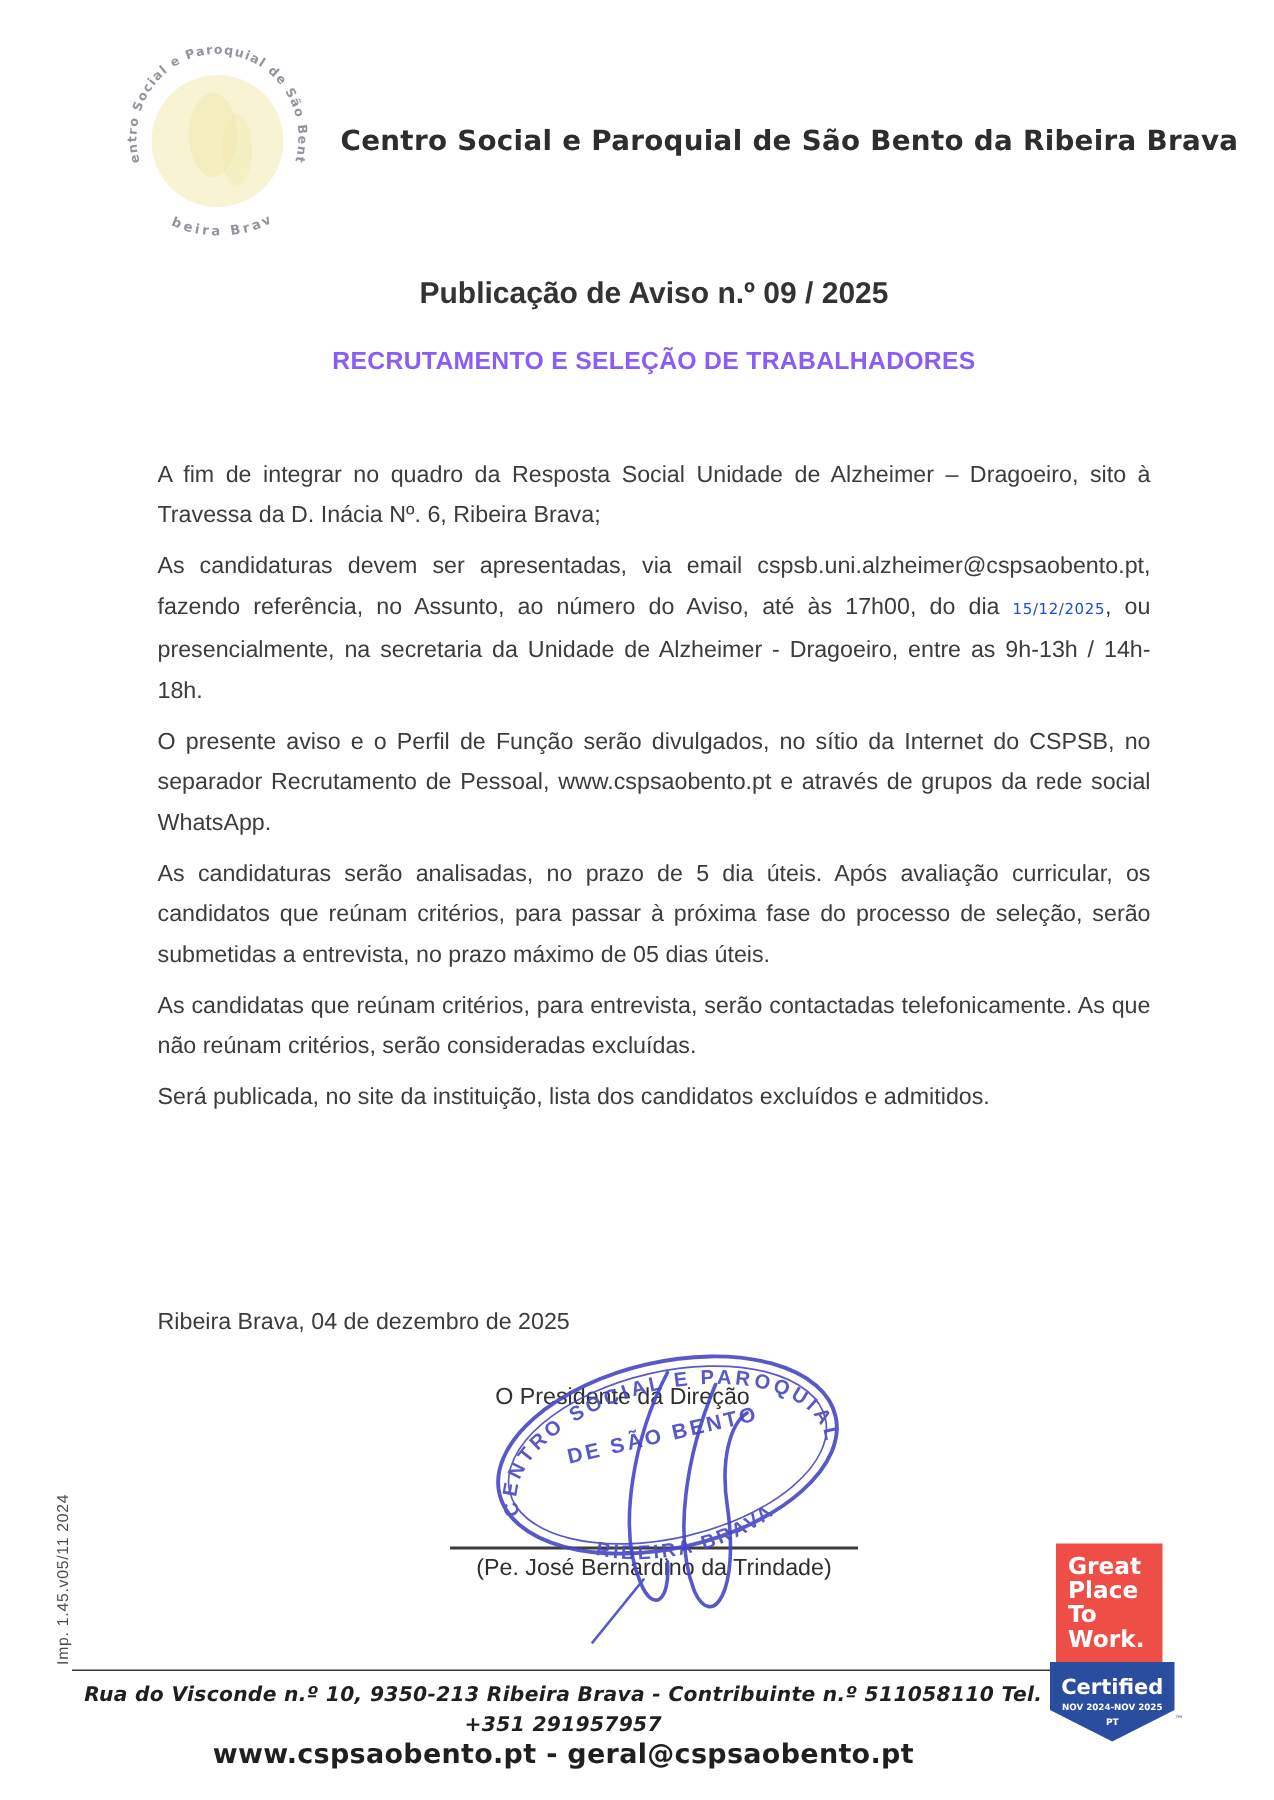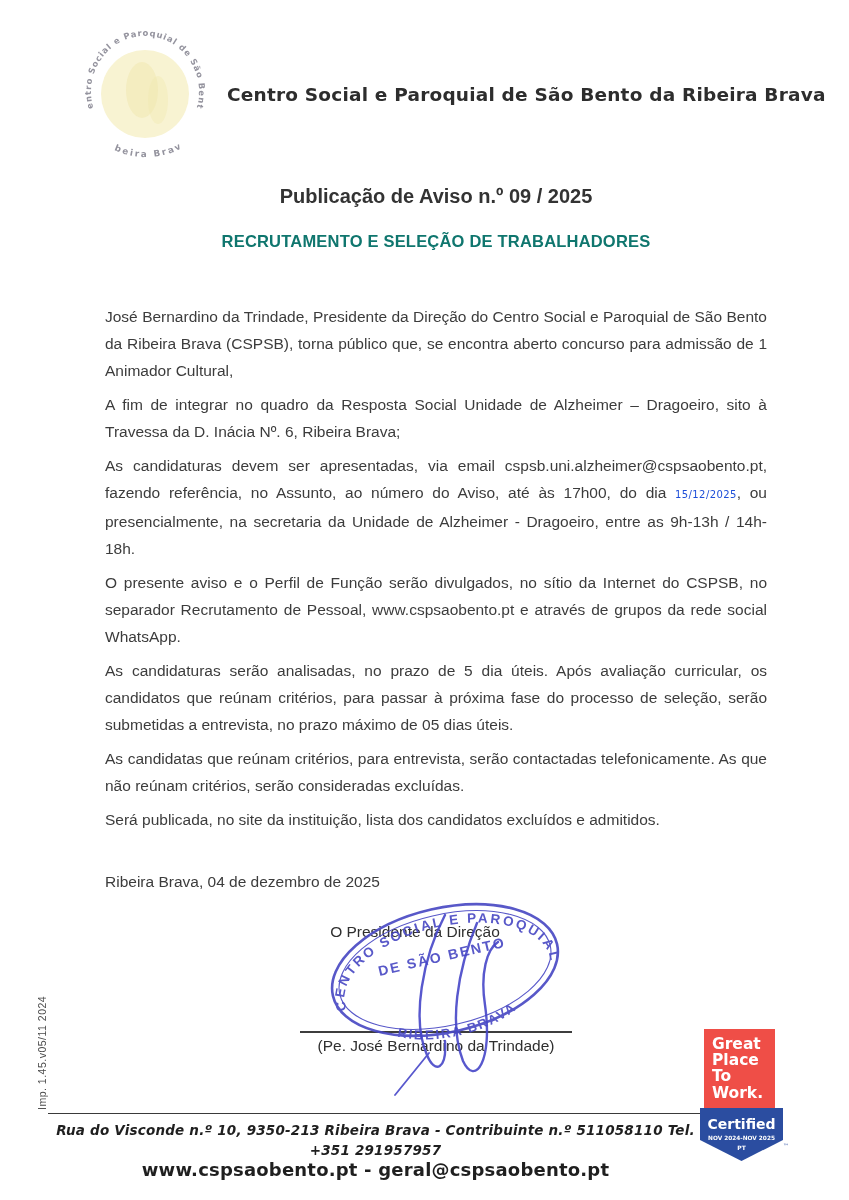--- a/index.html
+++ b/index.html
@@ -13,21 +13,21 @@
     position:absolute; left:227px; top:84px; width:580px;
     font-family:"DejaVu Sans", sans-serif; font-weight:700; font-size:18.5px;
     color:#2d2d2d; white-space:nowrap; letter-spacing:0.2px;
   }
   .notice-no {
     position:absolute; left:105px; top:185px; width:662px; text-align:center;
     font-weight:700; font-size:20px; color:#333;
   }
   .subject {
     position:absolute; left:105px; top:232px; width:662px; text-align:center;
-    font-weight:700; font-size:16.5px; color:#0f766e; letter-spacing:0.2px;
+    font-weight:700; font-size:16.5px; color:#8b5cf6; letter-spacing:0.2px;
   }
   
   .body-text { position:absolute; left:105px; top:303px; width:662px; }
   .body-text p {
     margin:0 0 7px 0; font-size:15.5px; line-height:27px;
     text-align:justify; color:#3c3c3c;
   }
   .body-text p.no-justify { text-align:left; }
   .typed-date {
     font-family:"DejaVu Sans", sans-serif; color:#1d4ed8;
@@ -102,21 +102,20 @@
         <textPath href="#logoBottom" startOffset="50%" text-anchor="middle">Ribeira Brava</textPath>
       </text>
     </svg>
   </div>
 
   <div class="org-title">Centro Social e Paroquial de São Bento da Ribeira Brava</div>
   <div class="notice-no">Publicação de Aviso n.º 09 / 2025</div>
   <div class="subject">RECRUTAMENTO E SELEÇÃO DE TRABALHADORES</div>
 
   <div class="body-text">
-    <p><span>José Bernardino da Trindade, Presidente da Direção do Centro Social e Paroquial de São Bento da Ribeira Brava (CSPSB), torna público que, se encontra aberto concurso para admissão de 1 Animador Cultural,</span></p>
     <p><span>A fim de integrar no quadro da Resposta Social Unidade de Alzheimer – Dragoeiro, sito à Travessa da D. Inácia Nº. 6, Ribeira Brava;</span></p>
     <p><span>As candidaturas devem ser apresentadas, via email cspsb.uni.alzheimer@cspsaobento.pt, fazendo referência, no Assunto, ao número do Aviso, até às 17h00, do dia </span><span class="typed-date">15/12/2025</span><span>, ou presencialmente, na secretaria da Unidade de Alzheimer - Dragoeiro, entre as 9h-13h / 14h-18h.</span></p>
     <p><span>O presente aviso e o Perfil de Função serão divulgados, no sítio da Internet do CSPSB, no separador Recrutamento de Pessoal, www.cspsaobento.pt e através de grupos da rede social WhatsApp.</span></p>
     <p><span>As candidaturas serão analisadas, no prazo de 5 dia úteis. Após avaliação curricular, os candidatos que reúnam critérios, para passar à próxima fase do processo de seleção, serão submetidas a entrevista, no prazo máximo de 05 dias úteis.</span></p>
     <p><span>As candidatas que reúnam critérios, para entrevista, serão contactadas telefonicamente. As que não reúnam critérios, serão consideradas excluídas.</span></p>
     <p class="no-justify"><span>Será publicada, no site da instituição, lista dos candidatos excluídos e admitidos.</span></p>
   </div>
 
   <div class="dateline">Ribeira Brava, 04 de dezembro de 2025</div>
 

